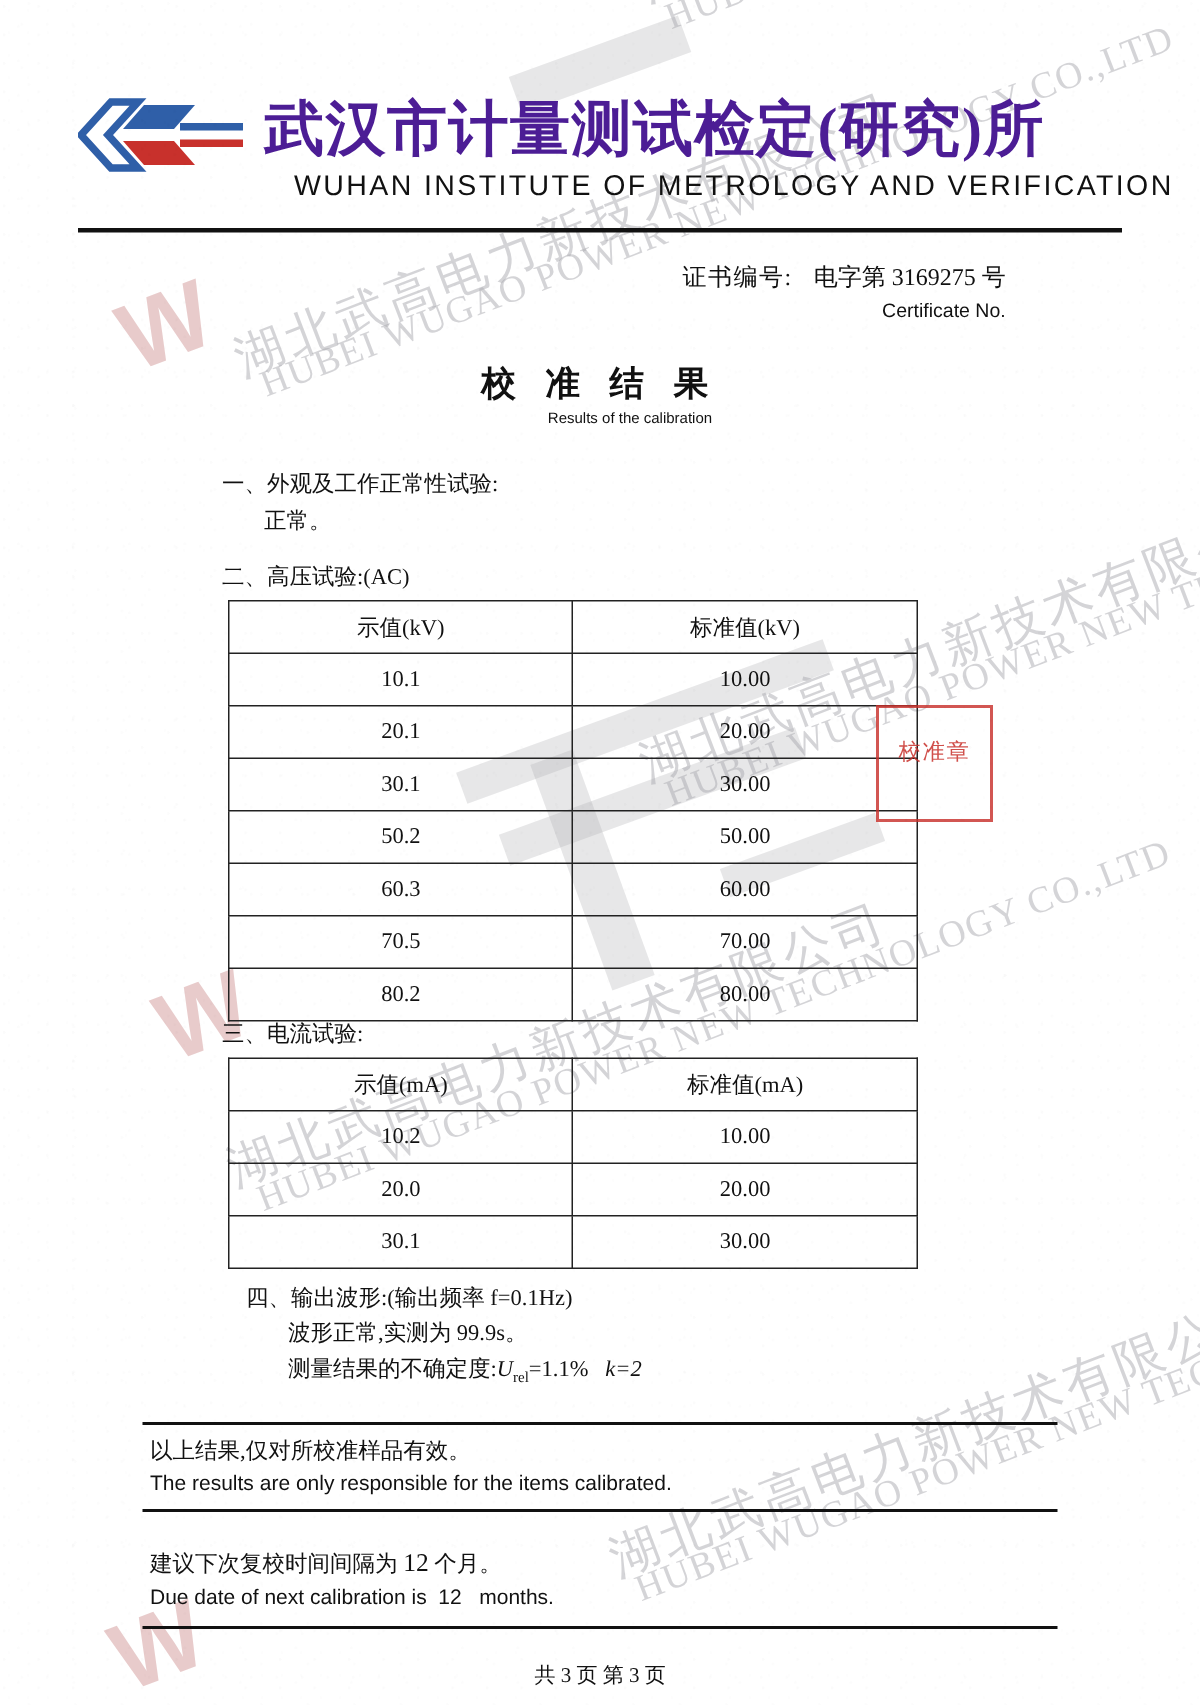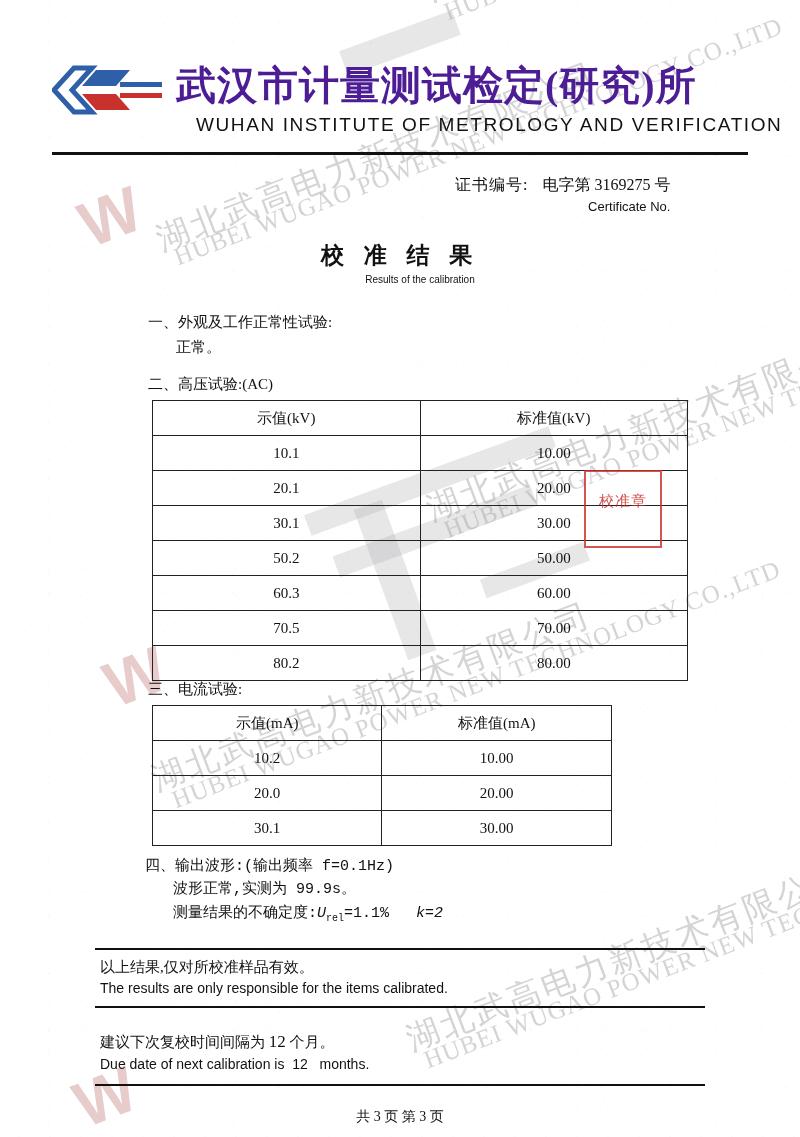--- a/index.html
+++ b/index.html
@@ -291,21 +291,21 @@
 
   <div class="sec" style="left:148px;top:313px;">
     <div class="sec-head">一、外观及工作正常性试验:</div>
     <div class="indent" style="margin-top:6px;">正常。</div>
   </div>
 
   <div class="sec" style="left:148px;top:375px;">
     <div class="sec-head">二、高压试验:(AC)</div>
   </div>
 
-  <table class="data" style="left:152px;top:400px;width:536px;">
+  <table class="data" style="left:152px;top:400px;width:460px;">
     <thead>
       <tr>
         <th style="width:230px;">示值(kV)</th>
         <th style="width:230px;">标准值(kV)</th>
       </tr>
     </thead>
     <tbody>
       <tr>
         <td>10.1</td>
         <td>10.00</td>
@@ -360,21 +360,21 @@
         <td>20.0</td>
         <td>20.00</td>
       </tr>
       <tr>
         <td>30.1</td>
         <td>30.00</td>
       </tr>
     </tbody>
   </table>
 
-  <div class="sec" style="left:145px;top:855px; line-height:1.55;font-family:Liberation Mono, monospace;">
+  <div class="sec" style="left:164px;top:855px; line-height:1.55;">
     <div class="sec-head">四、输出波形:(输出频率 f=0.1Hz)</div>
     <div class="indent">波形正常,实测为 99.9s。</div>
     <div class="indent">
       <span>测量结果的不确定度:</span><span class="ital">U</span><sub>rel</sub><span>=1.1%</span>&nbsp;&nbsp;&nbsp;<span class="ital">k=2</span>
     </div>
   </div>
 
   <div class="rule-thin" style="top:948px;"></div>
   <div class="note" style="top:958px;">以上结果,仅对所校准样品有效。</div>
   <div class="note note-en" style="top:980px;">The results are only responsible for the items calibrated.</div>

